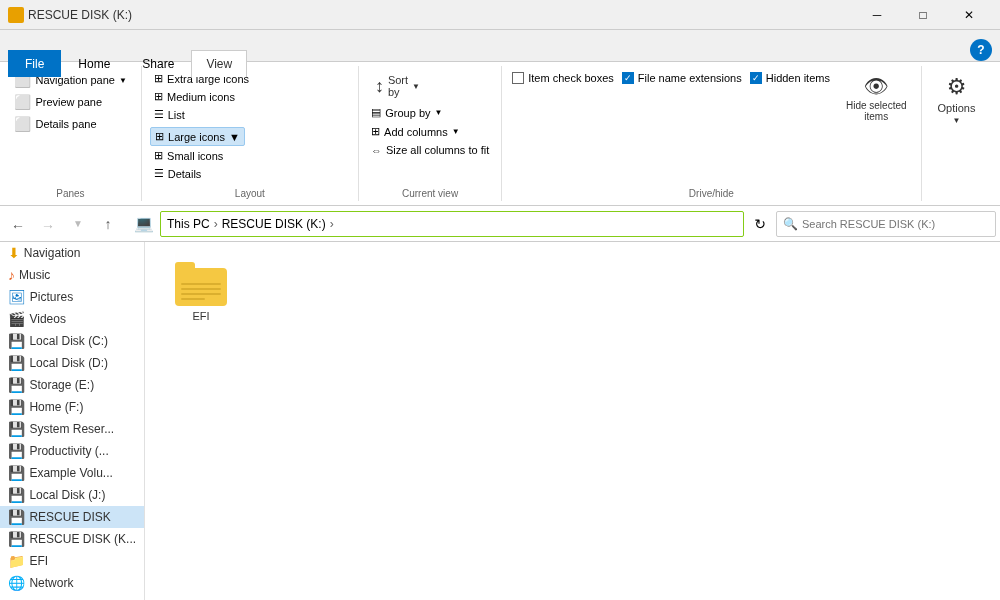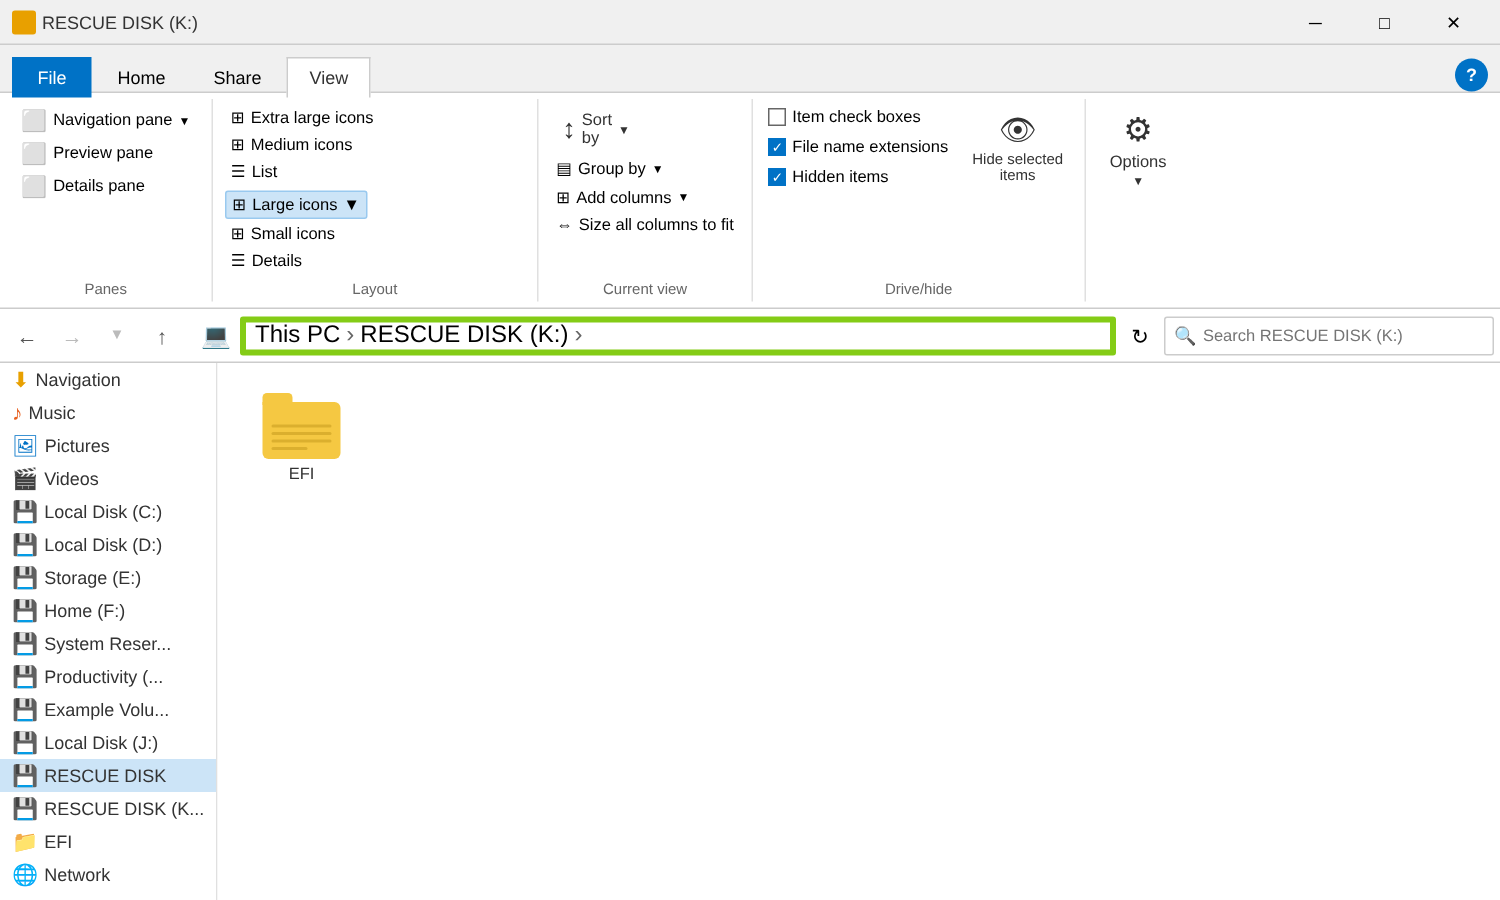--- a/index.html
+++ b/index.html
@@ -16,21 +16,21 @@
     .title-bar-controls { display: flex; gap: 0; }
     .title-btn { width: 46px; height: 30px; display: flex; align-items: center; justify-content: center; cursor: pointer; font-size: 12px; }
 
     
     .ribbon-tabs {
       display: flex; align-items: flex-end; background: #f0f0f0;
       padding: 0 8px; border-bottom: 1px solid #ccc; height: 32px;
     }
     .ribbon-tab {
       padding: 6px 14px; font-size: 12px; cursor: pointer; border: 1px solid transparent;
-      border-bottom: none; margin-right: 2px; position: relative; top: 4px; margin-top: 44px;
+      border-bottom: none; margin-right: 2px; position: relative; top: 16px; margin-top: 44px;
     }
     .ribbon-tab.active { background: white; border-color: #ccc; color: #333; font-weight: 500; }
     .ribbon-tab.file { background: #0072c6; color: white; padding: 6px 16px; }
     .ribbon-tab.manage { background: #217346; color: white; }
 
     
     .ribbon {
       background: white; border-bottom: 1px solid #ccc; display: flex; align-items: stretch;
       padding: 4px 0; min-height: 98px;
     }
@@ -73,22 +73,22 @@
     .nav-bar {
       display: flex; align-items: center; background: white; border-bottom: 1px solid #ccc;
       height: 36px; padding: 0 4px; gap: 2px;
     }
     .nav-btn {
       width: 28px; height: 28px; display: flex; align-items: center; justify-content: center;
       cursor: pointer; border-radius: 3px; font-size: 14px; color: #555;
     }
     .nav-btn.disabled { color: #bbb; cursor: default; }
     .breadcrumb {
-      flex: 1; display: flex; align-items: center; height: 26px; border: 4px solid #84cc16;
-      border-radius: 2px; padding: 0 6px; background: white; font-size: 16px; gap: 4px; cursor: pointer;
+      flex: 1; display: flex; align-items: center; height: 26px; border: 1px solid #84cc16;
+      border-radius: 2px; padding: 0 6px; background: white; font-size: 12px; gap: 4px; cursor: pointer;
     }
     .breadcrumb-sep { color: #666; }
     .search-box {
       width: 220px; height: 26px; border: 1px solid #ccc; border-radius: 2px;
       display: flex; align-items: center; padding: 0 6px; background: white; gap: 4px;
     }
     .search-input {
       border: none; outline: none; font-size: 11px; color: #999; background: transparent; flex: 1;
     }
     .refresh-btn {
@@ -269,21 +269,21 @@
       <div class="ribbon-small-btn">
         <span>⇔</span>
         <span>Size all columns to fit</span>
       </div>
     </div>
     <div class="ribbon-group-label">Current view</div>
   </div>
 
   <div class="ribbon-group" style="min-width:200px;">
     <div class="ribbon-group-content" style="gap:8px; align-items:flex-start;">
-      <div style="display:flex;flex-direction:column;gap:4px;">
+      <div style="display:flex;flex-direction:row;gap:4px;">
         <div class="checkbox-item">
           <div class="cb"></div>
           <span>Item check boxes</span>
         </div>
         <div class="checkbox-item">
           <div class="cb checked">✓</div>
           <span>File name extensions</span>
         </div>
         <div class="checkbox-item">
           <div class="cb checked">✓</div>

